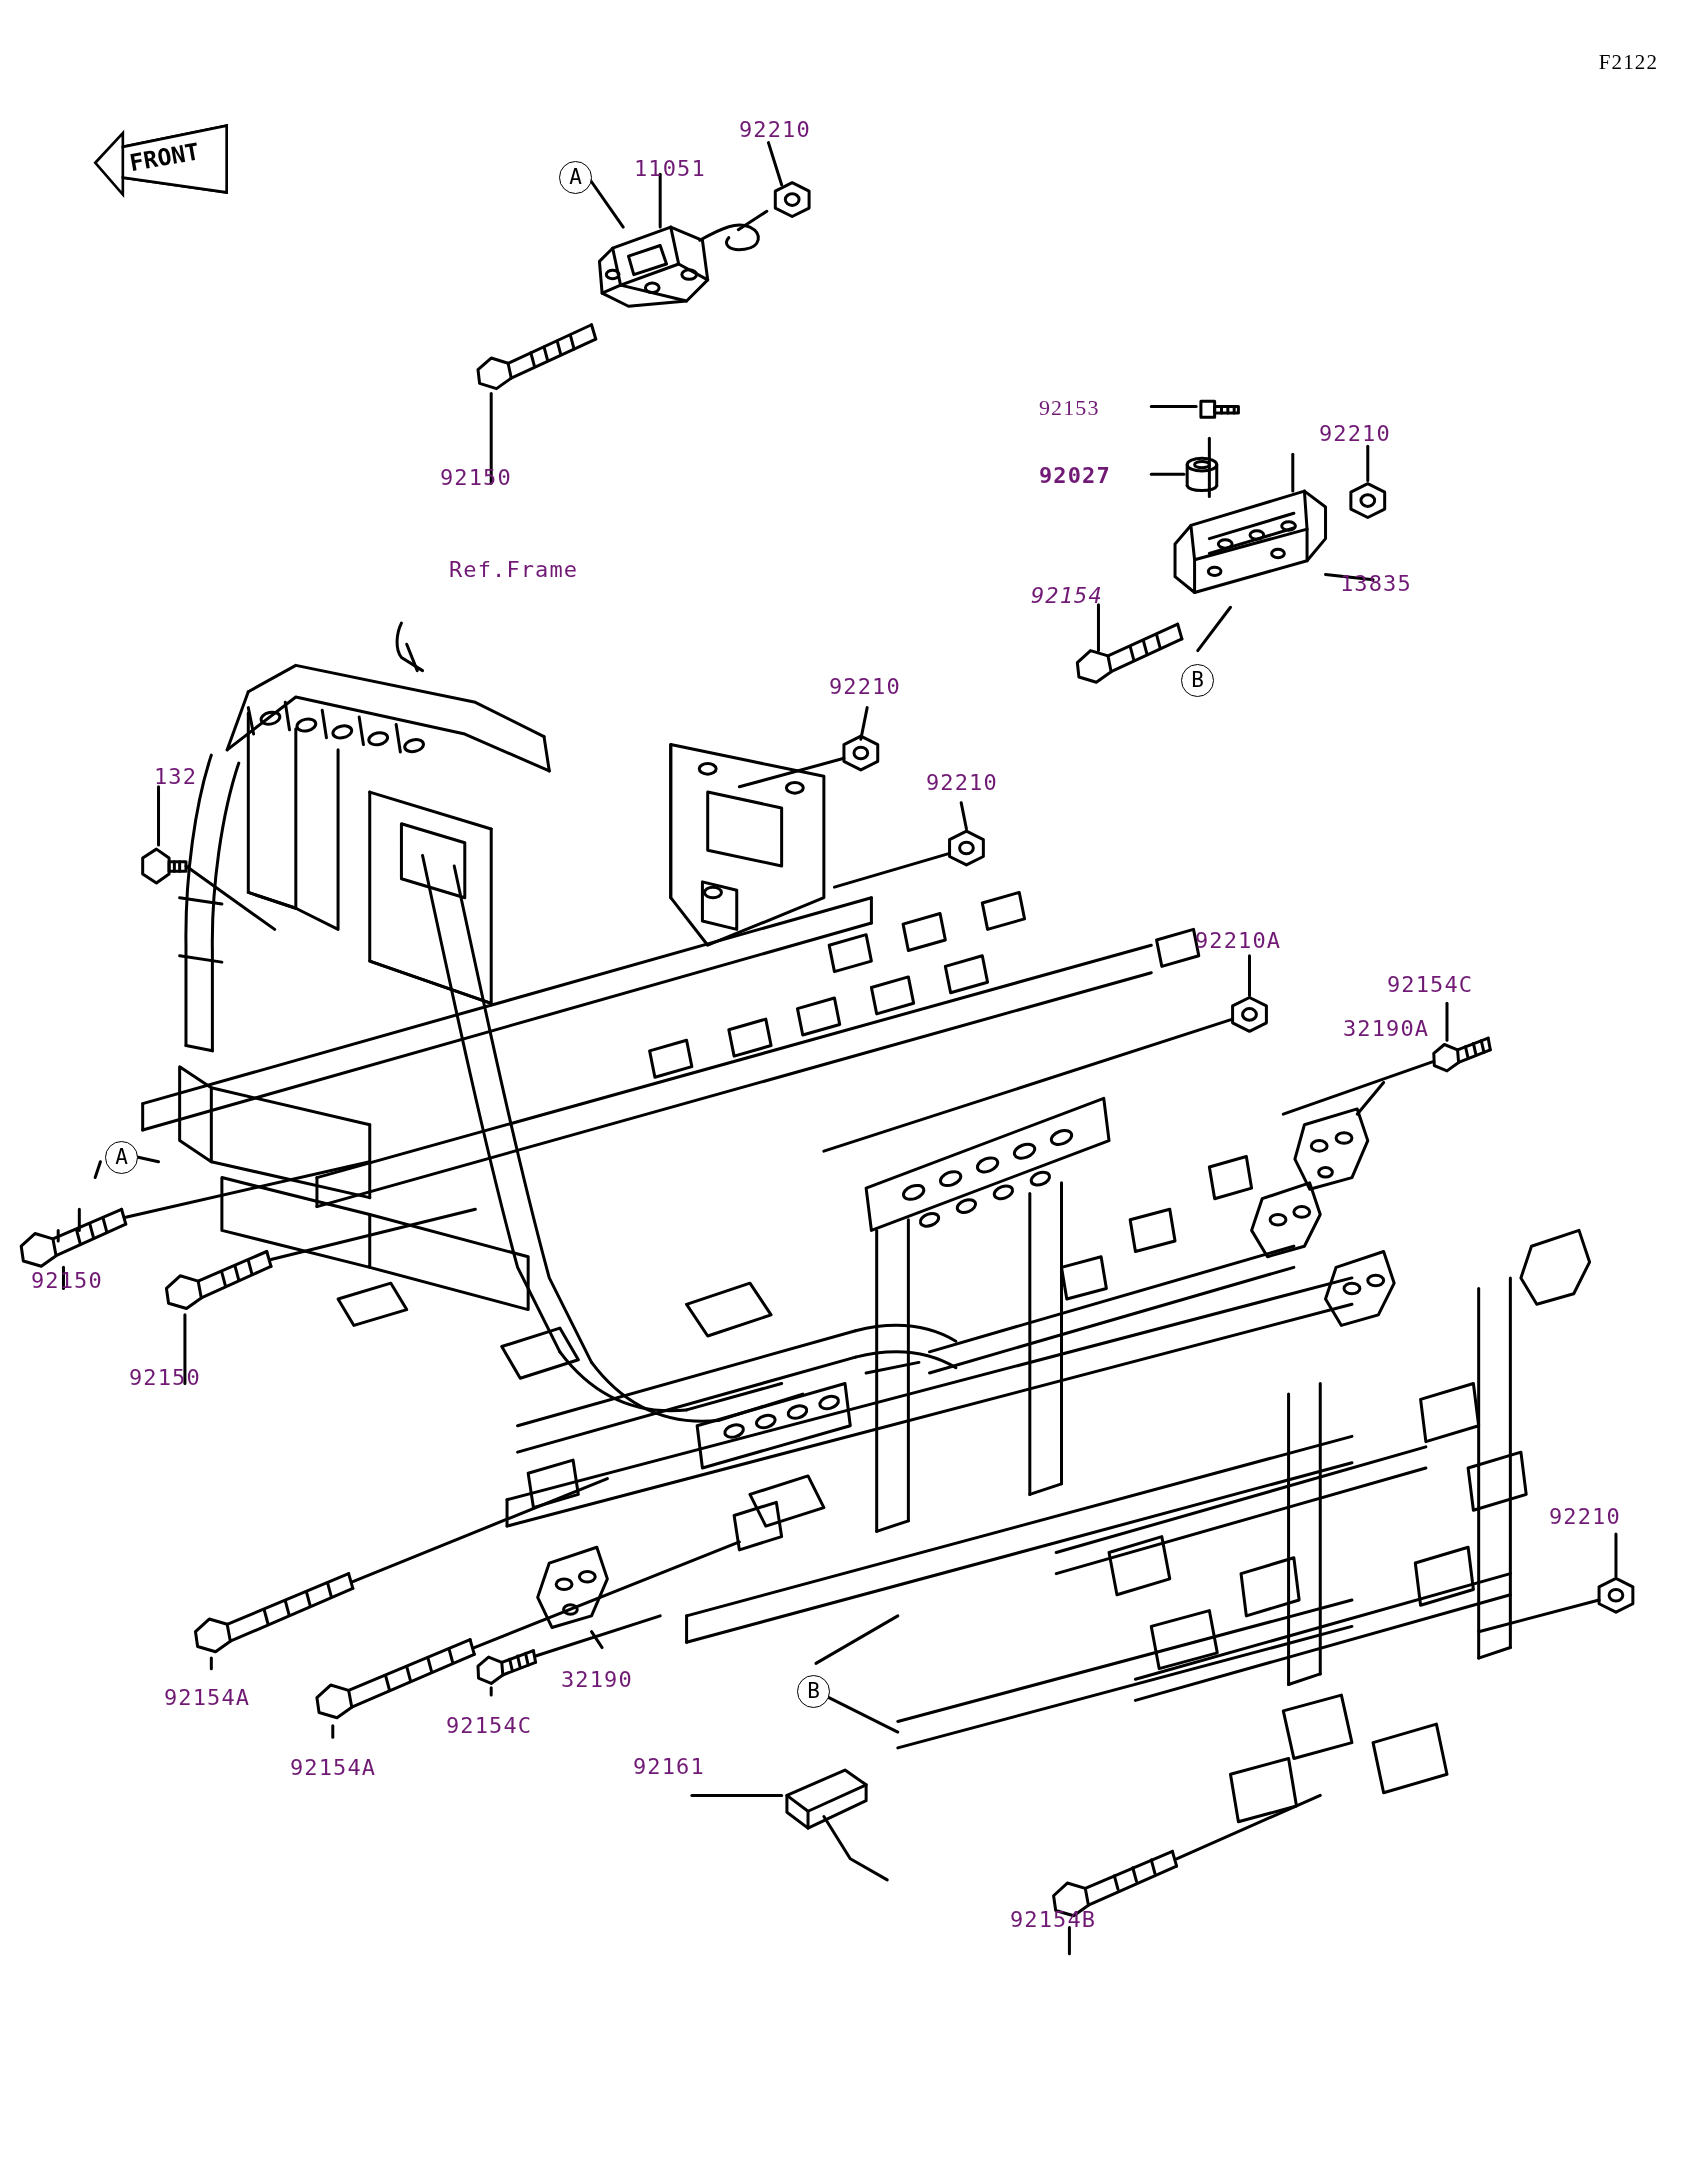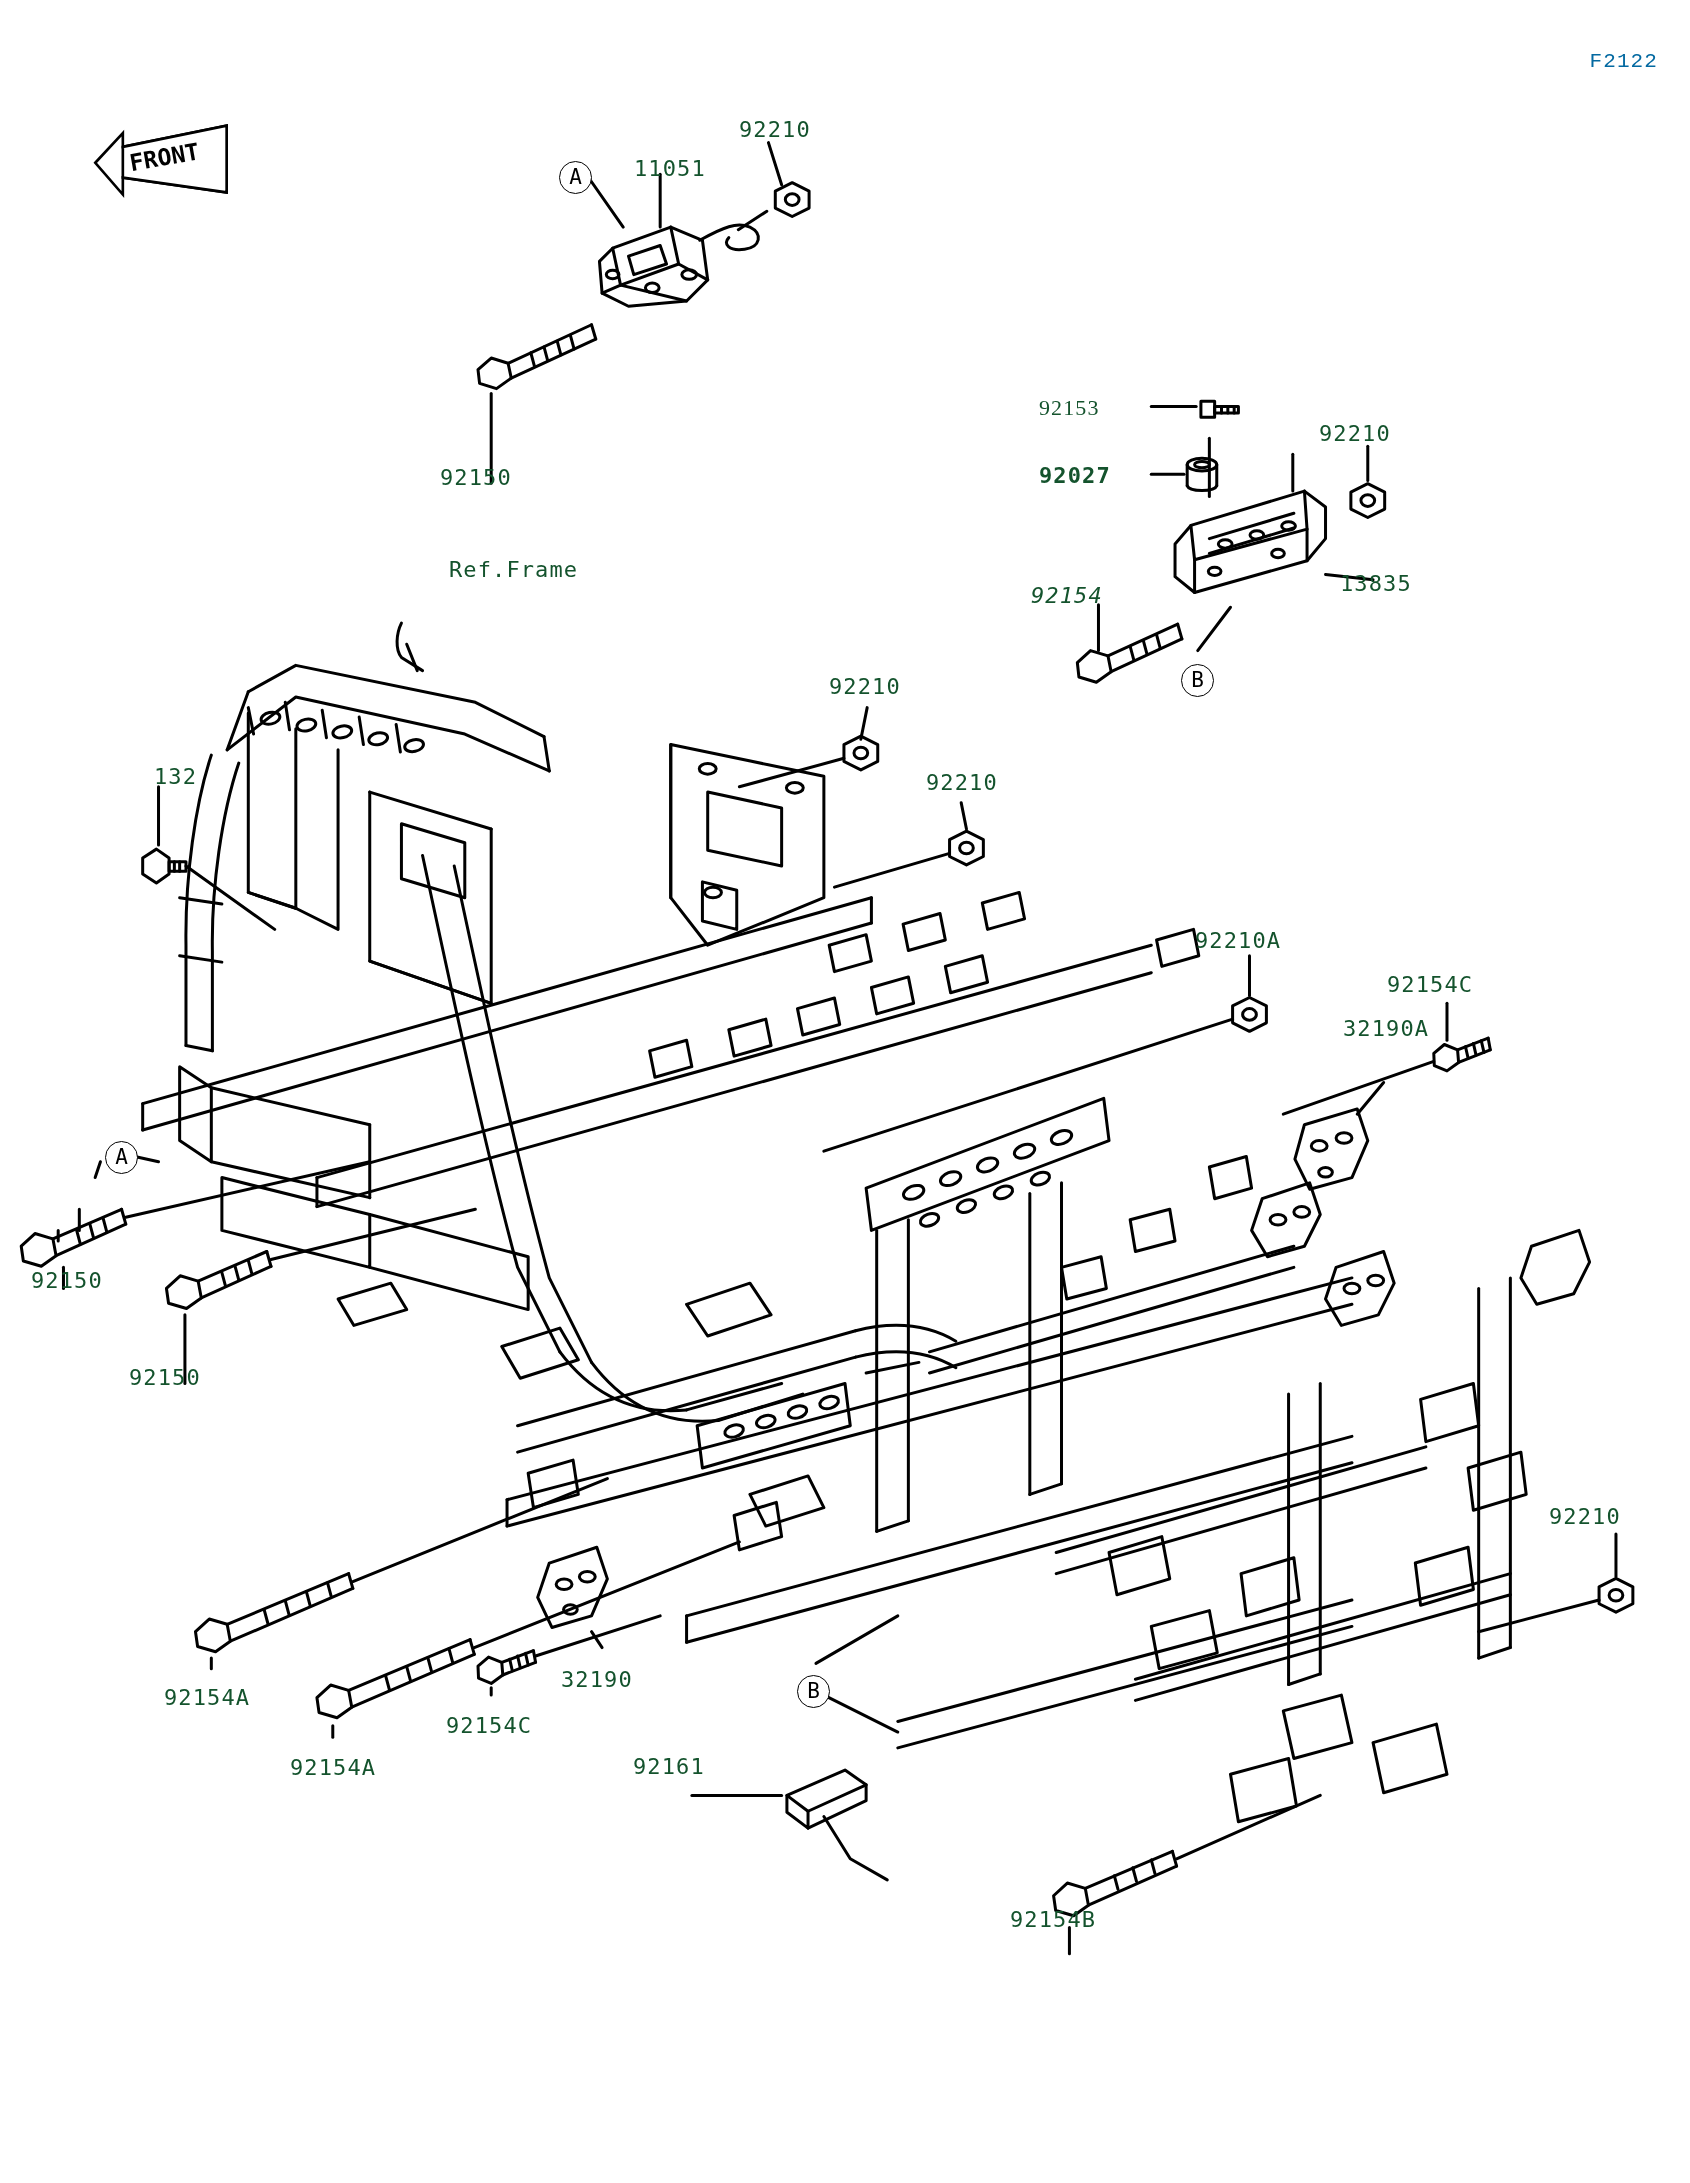--- a/index.html
+++ b/index.html
@@ -16,30 +16,30 @@
     width: 1690px;
     height: 2183px;
     background: #ffffff;
     overflow: hidden;
   }
   .label {
     position: absolute;
     font-family: "DejaVu Sans Mono", monospace;
     font-size: 22px;
     letter-spacing: 1.1px;
-    color: #14532d;
+    color: #701a75;
     white-space: nowrap;
     line-height: 1;
   }
   .sheet-code {
     position: absolute;
-    font-family: Liberation Mono, monospace;
+    font-family: Liberation Serif, serif;
     font-size: 21px;
     letter-spacing: 1.1px;
-    color: #0369a1;
+    color: #000000;
   }
   .circ {
     position: absolute;
     width: 33px;
     height: 33px;
     border: 1.6px solid #000;
     border-radius: 50%;
     box-sizing: border-box;
     font-family: "DejaVu Sans Mono", monospace;
     font-size: 21px;

